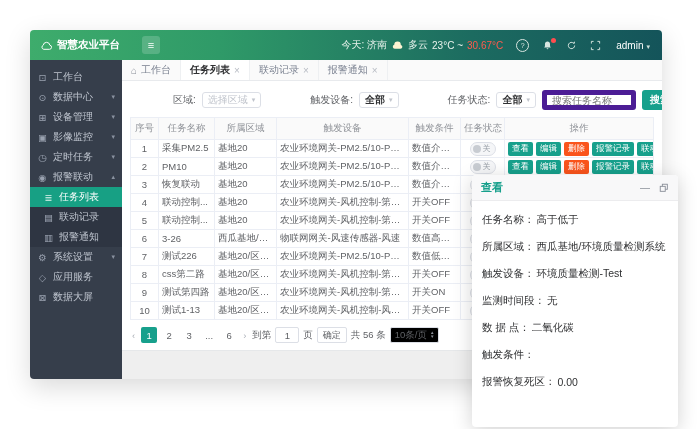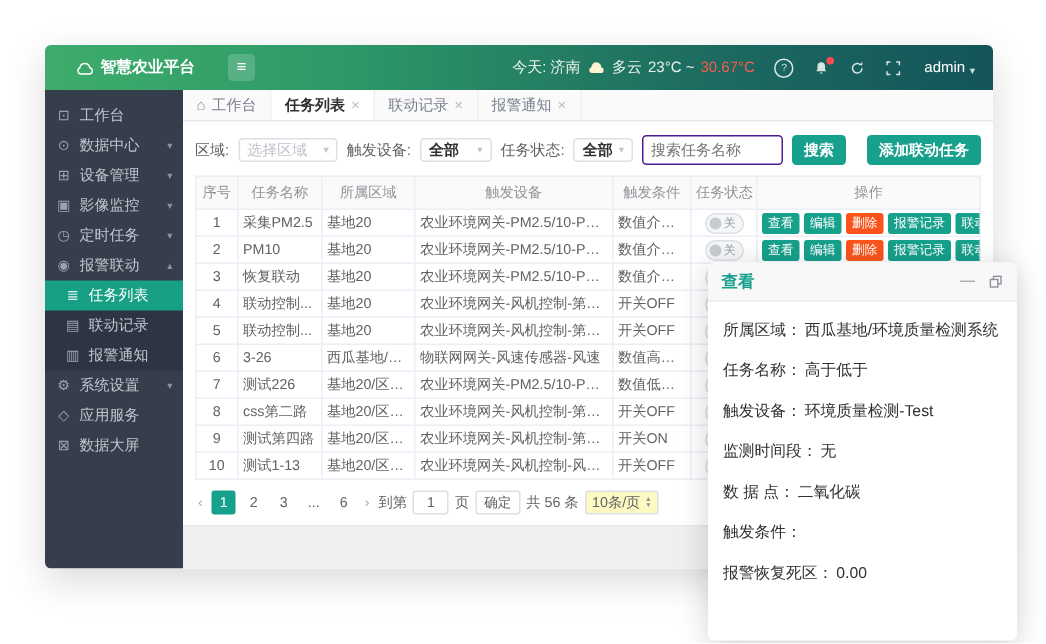--- a/index.html
+++ b/index.html
@@ -7,21 +7,21 @@
   .stage{position:relative;width:697px;height:429px;overflow:hidden;background:#fff;}
 
   
   .app{position:absolute;left:30px;top:30px;width:632px;height:349px;border-radius:4px;
        box-shadow:0 8px 26px rgba(0,0,0,.15);display:flex;flex-direction:column;overflow:hidden;background:#fff;}
 
   
   .topbar{height:30px;flex:0 0 auto;display:flex;align-items:center;
           background:linear-gradient(90deg,#3eac6c 0%,#2f9a68 30%,#1c6b60 70%,#14545a 100%);
           color:#e8f2ec;font-size:10px;}
-  .logo{width:92px;flex:0 0 auto;display:flex;align-items:center;gap:4px;padding-left:20px;color:#fff;font-weight:bold;font-size:10.5px;white-space:nowrap;}
+  .logo{width:92px;flex:0 0 auto;display:flex;align-items:center;gap:4px;padding-left:10px;color:#fff;font-weight:bold;font-size:10.5px;white-space:nowrap;}
   .hamburger{width:18px;height:18px;margin-left:10px;background:rgba(255,255,255,.18);border-radius:3px;
              display:flex;align-items:center;justify-content:center;color:#fff;font-size:11px;cursor:pointer;}
   .topbar-spacer{flex:1;}
   .weather{display:flex;align-items:center;gap:4px;white-space:nowrap;}
   .temp-high{color:#ff5a4d;}
   .icon-btn{position:relative;margin-left:13px;color:#d9e6e1;display:flex;align-items:center;cursor:pointer;}
   .help-circle{width:11px;height:11px;border:1px solid #d9e6e1;border-radius:50%;display:flex;align-items:center;justify-content:center;font-size:7px;}
   .badge-dot{position:absolute;top:-2px;right:-3px;width:5px;height:5px;border-radius:50%;background:#ff4d4f;}
   .user{margin:0 12px 0 15px;display:flex;align-items:flex-end;gap:3px;color:#fff;cursor:pointer;white-space:nowrap;}
   .user .caret{font-size:7px;color:#cfe0da;}
@@ -39,30 +39,30 @@
   .submenu .menu-item.active .menu-icon{color:#dff3ee;}
 
   .content{flex:1;display:flex;flex-direction:column;background:#fff;min-width:0;}
   .tabstrip{height:20px;flex:0 0 auto;background:#fafafa;border-bottom:1px solid #e8eaed;display:flex;align-items:stretch;font-size:10px;color:#7a8190;}
   .tab{display:flex;align-items:center;gap:4px;padding:0 9px;border-right:1px solid #eef0f2;cursor:pointer;white-space:nowrap;}
   .tab.active{background:#fff;color:#303133;font-weight:bold;}
   .tab .home{font-size:10px;color:#8a8f99;}
   .tab .close{color:#b8bcc4;font-size:10px;font-weight:normal;}
 
   .filterbar{display:flex;align-items:center;gap:6px;padding:9px 8px 7px 8px;font-size:10px;color:#606266;flex:0 0 auto;white-space:nowrap;}
-  .fld-label{flex:0 0 auto;}
+  .fld-label{flex:0 0 auto;margin-left:43px;}
   .select{height:16px;border:1px solid #dcdfe6;border-radius:3px;display:flex;align-items:center;justify-content:space-between;
           padding:4px 5px;background:#fff;cursor:pointer;box-sizing:border-box;}
   .select .caret{color:#c0c4cc;font-size:7px;margin-left:4px;}
   .placeholder{color:#bfc3cb;}
   .sel-value{color:#303133;font-weight:bold;}
   .w-region{width:128px;}
   .w-device{width:88px;}
   .w-status{width:52px;}
-  .text-input{height:20px;width:94px;border:1px solid #4c1d95;border-radius:3px;padding:0 5px;font-size:10px;color:#606266;outline:none;box-sizing:border-box;font-family:inherit;}
+  .text-input{height:20px;width:94px;border:5px solid #4c1d95;border-radius:3px;padding:0 5px;font-size:10px;color:#606266;outline:none;box-sizing:border-box;font-family:inherit;}
   .btn{height:20px;border:none;border-radius:3px;color:#fff;font-size:10px;padding:0 8px;cursor:pointer;font-family:inherit;font-weight:bold;}
   .btn-teal{background:#17a08c;}
   .btn-add{margin-left:8px;}
 
   .table-wrap{padding:0 8px;flex:0 0 auto;}
   table{width:100%;border-collapse:collapse;table-layout:fixed;font-size:9.5px;}
   th{background:#fafafa;color:#909399;font-weight:normal;border:1px solid #ebeef5;height:21px;padding:0 3px;white-space:nowrap;overflow:hidden;}
   td{border:1px solid #ebeef5;height:17px;padding:0 3px;color:#606266;white-space:nowrap;overflow:hidden;text-overflow:ellipsis;}
   td.center{text-align:center;}
   .switch{display:inline-flex;align-items:center;gap:2px;border:1px solid #dcdfe6;background:#f5f6f8;border-radius:8px;height:12px;padding:0 4px 0 2px;font-size:8px;color:#9aa0a8;cursor:pointer;vertical-align:middle;}
@@ -70,21 +70,21 @@
   .ops{display:flex;gap:3px;align-items:center;}
   .op-btn{border:none;border-radius:2px;color:#fff;background:#17a08c;font-size:8.5px;height:14px;padding:0 4px;cursor:pointer;white-space:nowrap;font-family:inherit;}
   .op-btn.danger{background:#fa541c;}
 
   .pagination{display:flex;align-items:center;gap:4px;font-size:9.5px;color:#606266;padding:7px 8px;flex:0 0 auto;white-space:nowrap;}
   .page-arrow{color:#a8adb5;cursor:pointer;padding:0 2px;}
   .page-btn{min-width:16px;height:16px;display:flex;align-items:center;justify-content:center;border-radius:2px;color:#606266;cursor:pointer;}
   .page-btn.active{background:#17a08c;color:#fff;}
   .goto-input{width:24px;height:16px;border:1px solid #dcdfe6;border-radius:2px;text-align:center;font-size:9.5px;color:#606266;outline:none;box-sizing:border-box;font-family:inherit;}
   .confirm-btn{height:16px;border:1px solid #dcdfe6;background:#fff;border-radius:2px;font-size:9px;color:#606266;padding:0 5px;cursor:pointer;font-family:inherit;}
-  .per-page{height:16px;border:1px solid #dcdfe6;border-radius:2px;display:flex;align-items:center;gap:3px;padding:0 4px;cursor:pointer;background:#fef9c3;box-sizing:border-box;}
+  .per-page{height:16px;border:1px solid #dcdfe6;border-radius:2px;display:flex;align-items:center;gap:3px;padding:0 4px;cursor:pointer;background:#000000;box-sizing:border-box;}
   .spin{display:flex;flex-direction:column;line-height:4px;font-size:4.5px;color:#8a8f99;}
   .bottom-gray{flex:1;background:#efefef;border-top:1px solid #e6e8ea;}
 
   
   .dialog{position:absolute;left:472px;top:175px;width:206px;height:252px;background:#fff;border-radius:4px;
           box-shadow:0 4px 20px rgba(0,0,0,.18);z-index:10;display:flex;flex-direction:column;overflow:hidden;}
   .dialog-header{height:25px;flex:0 0 auto;background:#f8f8f9;border-bottom:1px solid #ececee;display:flex;align-items:center;padding:0 9px;}
   .dialog-title{color:#17a08c;font-size:11px;font-weight:bold;flex:1;}
   .dlg-icon{color:#8a8f99;margin-left:9px;cursor:pointer;font-size:10px;display:flex;align-items:center;}
   .dialog-body{padding:5px 10px;font-size:10.5px;color:#303133;overflow:hidden;}
@@ -503,26 +503,26 @@
       <span class="dlg-icon">—</span>
       <span class="dlg-icon">
         <svg width="10" height="10" viewBox="0 0 12 12">
           <rect x="4" y="1.5" width="6" height="6" fill="none" stroke="currentColor" stroke-width="1.1"></rect>
           <rect x="1.5" y="4" width="6" height="6" fill="#f8f8f9" stroke="currentColor" stroke-width="1.1"></rect>
         </svg>
       </span>
     </div>
     <div class="dialog-body" id="dialog-body">
         <div class="field-row">
+          <span class="field-label">任务名称：</span>
+          <span class="field-value">高于低于</span>
+        </div>
+        <div class="field-row">
           <span class="field-label">所属区域：</span>
           <span class="field-value">西瓜基地/环境质量检测系统</span>
-        </div>
-        <div class="field-row">
-          <span class="field-label">任务名称：</span>
-          <span class="field-value">高于低于</span>
         </div>
         <div class="field-row">
           <span class="field-label">触发设备：</span>
           <span class="field-value">环境质量检测-Test</span>
         </div>
         <div class="field-row">
           <span class="field-label">监测时间段：</span>
           <span class="field-value">无</span>
         </div>
         <div class="field-row">

